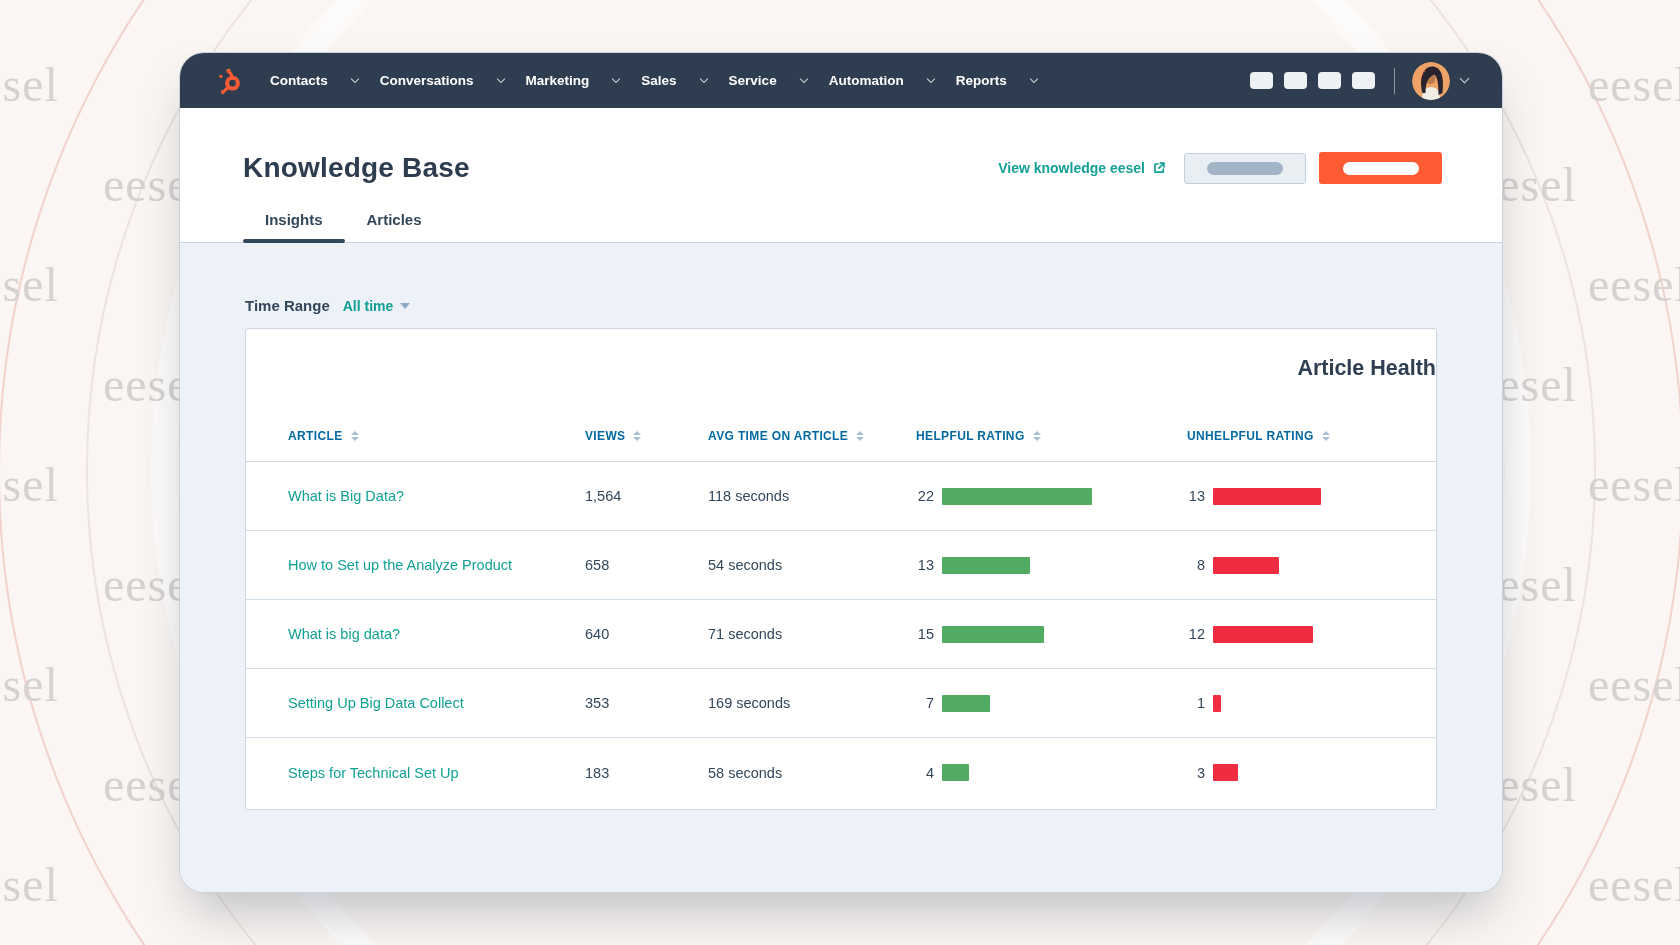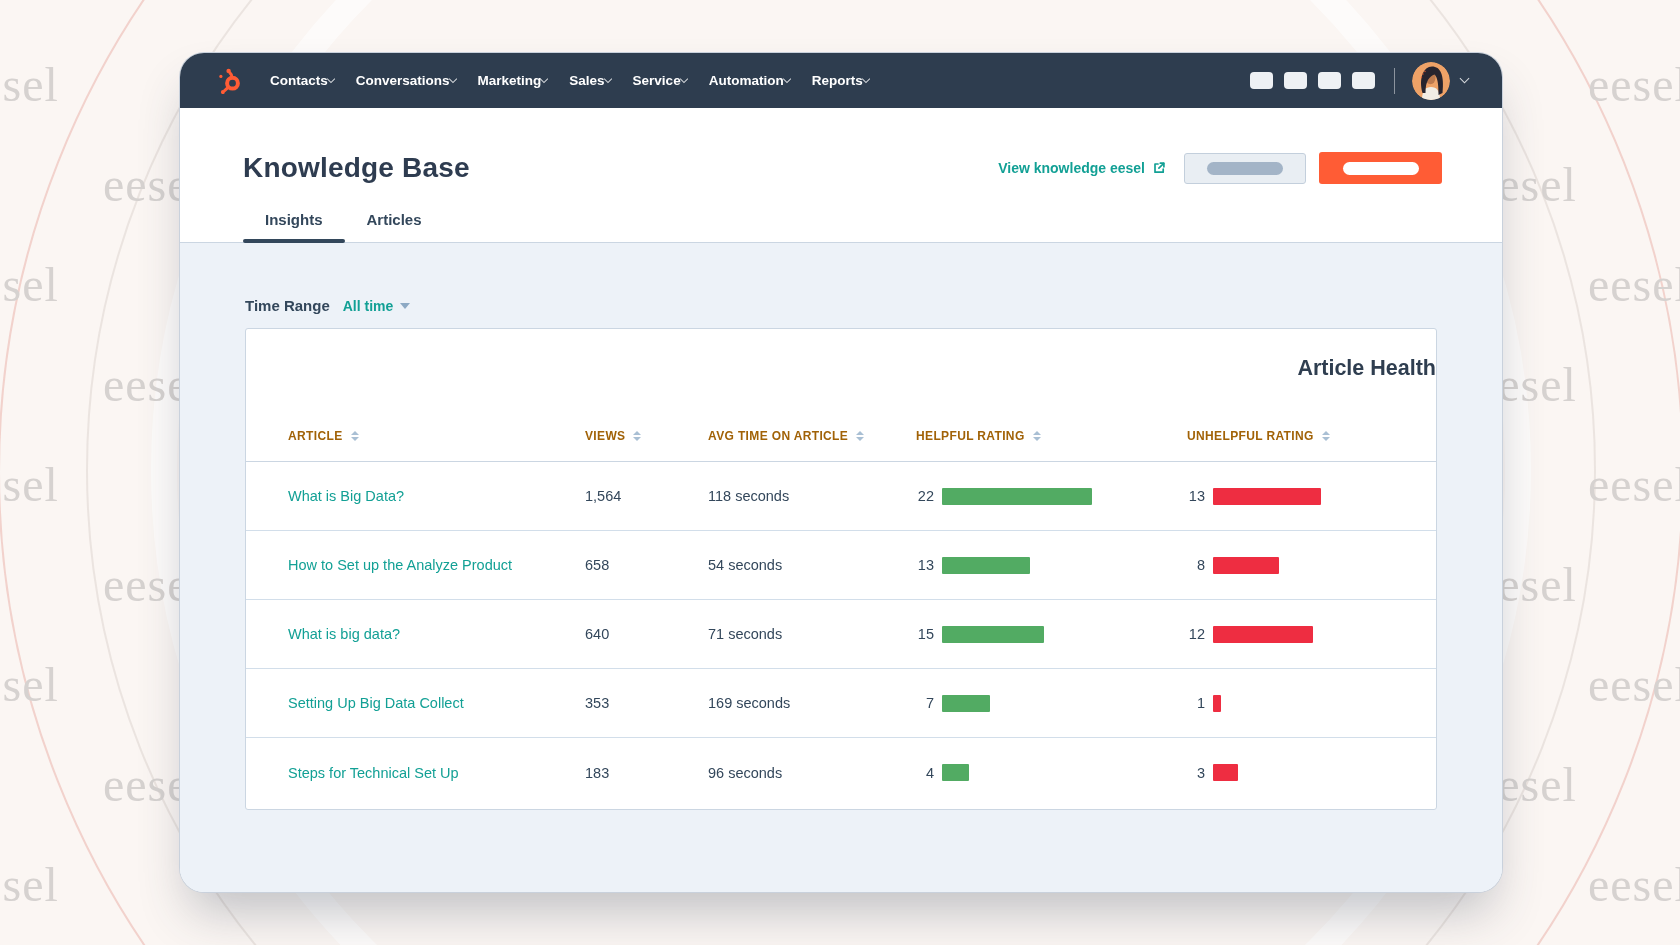--- a/index.html
+++ b/index.html
@@ -24,21 +24,21 @@
   .app {
     position:absolute; left:180px; top:53px; width:1322px; height:839px; z-index:2;
     background:#fff; border-radius:24px; overflow:hidden;
     box-shadow:0 0 0 1px #c9d1dc, 0 28px 50px -10px rgba(50,62,82,.30);
     display:flex; flex-direction:column;
   }
   
   .nav { flex:none; height:55px; background:#2e3d4f; display:flex; align-items:center; padding:0 34px 0 36px; }
   .logo { margin-right:16px; display:flex; cursor:pointer; }
   .menu { display:flex; align-items:center; }
-  .menu-item { color:#fff; font-size:13.5px; font-weight:bold; padding:6px 11px; display:flex; align-items:center; gap:0; cursor:pointer; white-space:nowrap; }
+  .menu-item { color:#fff; font-size:13.5px; font-weight:bold; padding:6px 11px; display:flex; align-items:center; gap:24px; cursor:pointer; white-space:nowrap; }
   .chev { width:6px; height:6px; border-right:1.6px solid rgba(255,255,255,.78); border-bottom:1.6px solid rgba(255,255,255,.78); transform:rotate(45deg); margin-top:-3px; }
   .nav-right { margin-left:auto; display:flex; align-items:center; }
   .ph-rect { width:23px; height:17px; border-radius:4px; background:#eef1f4; margin-left:11px; cursor:pointer; }
   .nav-div { width:1px; height:26px; background:rgba(255,255,255,.45); margin:0 17px 0 19px; }
   .avatar { width:38px; height:38px; border-radius:50%; overflow:hidden; cursor:pointer; flex:none; }
   .av-chev { width:7px; height:7px; border-right:1.7px solid rgba(255,255,255,.8); border-bottom:1.7px solid rgba(255,255,255,.8); transform:rotate(45deg); margin:-4px 0 0 11px; }
   
   .header { flex:none; background:#fff; padding:44px 60px 0 63px; border-bottom:1px solid #cbd6e2; }
   .header-top { display:flex; align-items:center; }
   .page-title { margin:0; font-size:28px; font-weight:bold; color:#2e3c50; letter-spacing:.2px; }
@@ -55,21 +55,21 @@
   
   .content { flex:1; background:#edf2f8; padding:54px 0 0 65px; }
   .timerange { display:flex; align-items:center; margin-bottom:14px; }
   .tr-label { font-size:15px; font-weight:bold; color:#33475b; }
   .tr-value { font-size:14px; font-weight:bold; color:#12a095; margin-left:13px; cursor:pointer; }
   .tr-caret { width:0; height:0; border-left:5px solid transparent; border-right:5px solid transparent; border-top:6px solid #8da9c4; margin-left:7px; cursor:pointer; }
   .card { width:1192px; height:482px; background:#fff; border:1px solid #cbd6e2; border-radius:3px; }
   .card-title { font-size:21.5px; font-weight:bold; color:#2f3e50; margin:27px 0 0 42px;text-align:right; }
   .thead, .trow { display:grid; grid-template-columns:297px 123px 208px 271px 1fr; padding-left:42px; align-items:center; }
   .thead { margin-top:48px; padding-bottom:18px; border-bottom:1px solid #cbd6e2; }
-  .th { display:flex; align-items:center; gap:8px; font-size:12px; font-weight:bold; letter-spacing:.03em; color:#a16207; cursor:pointer; }
+  .th { display:flex; align-items:center; gap:8px; font-size:12px; font-weight:bold; letter-spacing:.03em; color:#0369a1; cursor:pointer; }
   .sort { display:flex; flex-direction:column; gap:2px; }
   .sort i { display:block; width:0; height:0; border-left:4px solid transparent; border-right:4px solid transparent; }
   .sort .up   { border-bottom:4px solid #a9bfd4; }
   .sort .down { border-top:4px solid #a9bfd4; }
   .trow { height:69px; border-bottom:1px solid #d2deea; font-size:14.5px; color:#33475b; }
   .trow:last-child { border-bottom:none; }
   .link { color:#12a095; font-weight:normal; cursor:pointer; }
   .ratecell { display:flex; align-items:center; }
   .rate-num { min-width:18px; text-align:right; margin-right:8px; }
   .bar { height:17px; border-radius:1px; flex:none; }
@@ -288,21 +288,21 @@
               <span class="bar" style="width: 48px; background: rgb(82, 171, 99);"></span>
             </div>
             <div class="ratecell">
               <span class="rate-num">1</span>
               <span class="bar" style="width: 8px; background: rgb(238, 45, 65);"></span>
             </div>
           </div>
           <div class="trow">
             <div><span class="link">Steps for Technical Set Up</span></div>
             <div>183</div>
-            <div>96 seconds</div>
+            <div>58 seconds</div>
             <div class="ratecell">
               <span class="rate-num">4</span>
               <span class="bar" style="width: 27px; background: rgb(82, 171, 99);"></span>
             </div>
             <div class="ratecell">
               <span class="rate-num">3</span>
               <span class="bar" style="width: 25px; background: rgb(238, 45, 65);"></span>
             </div>
           </div>
         </div>

